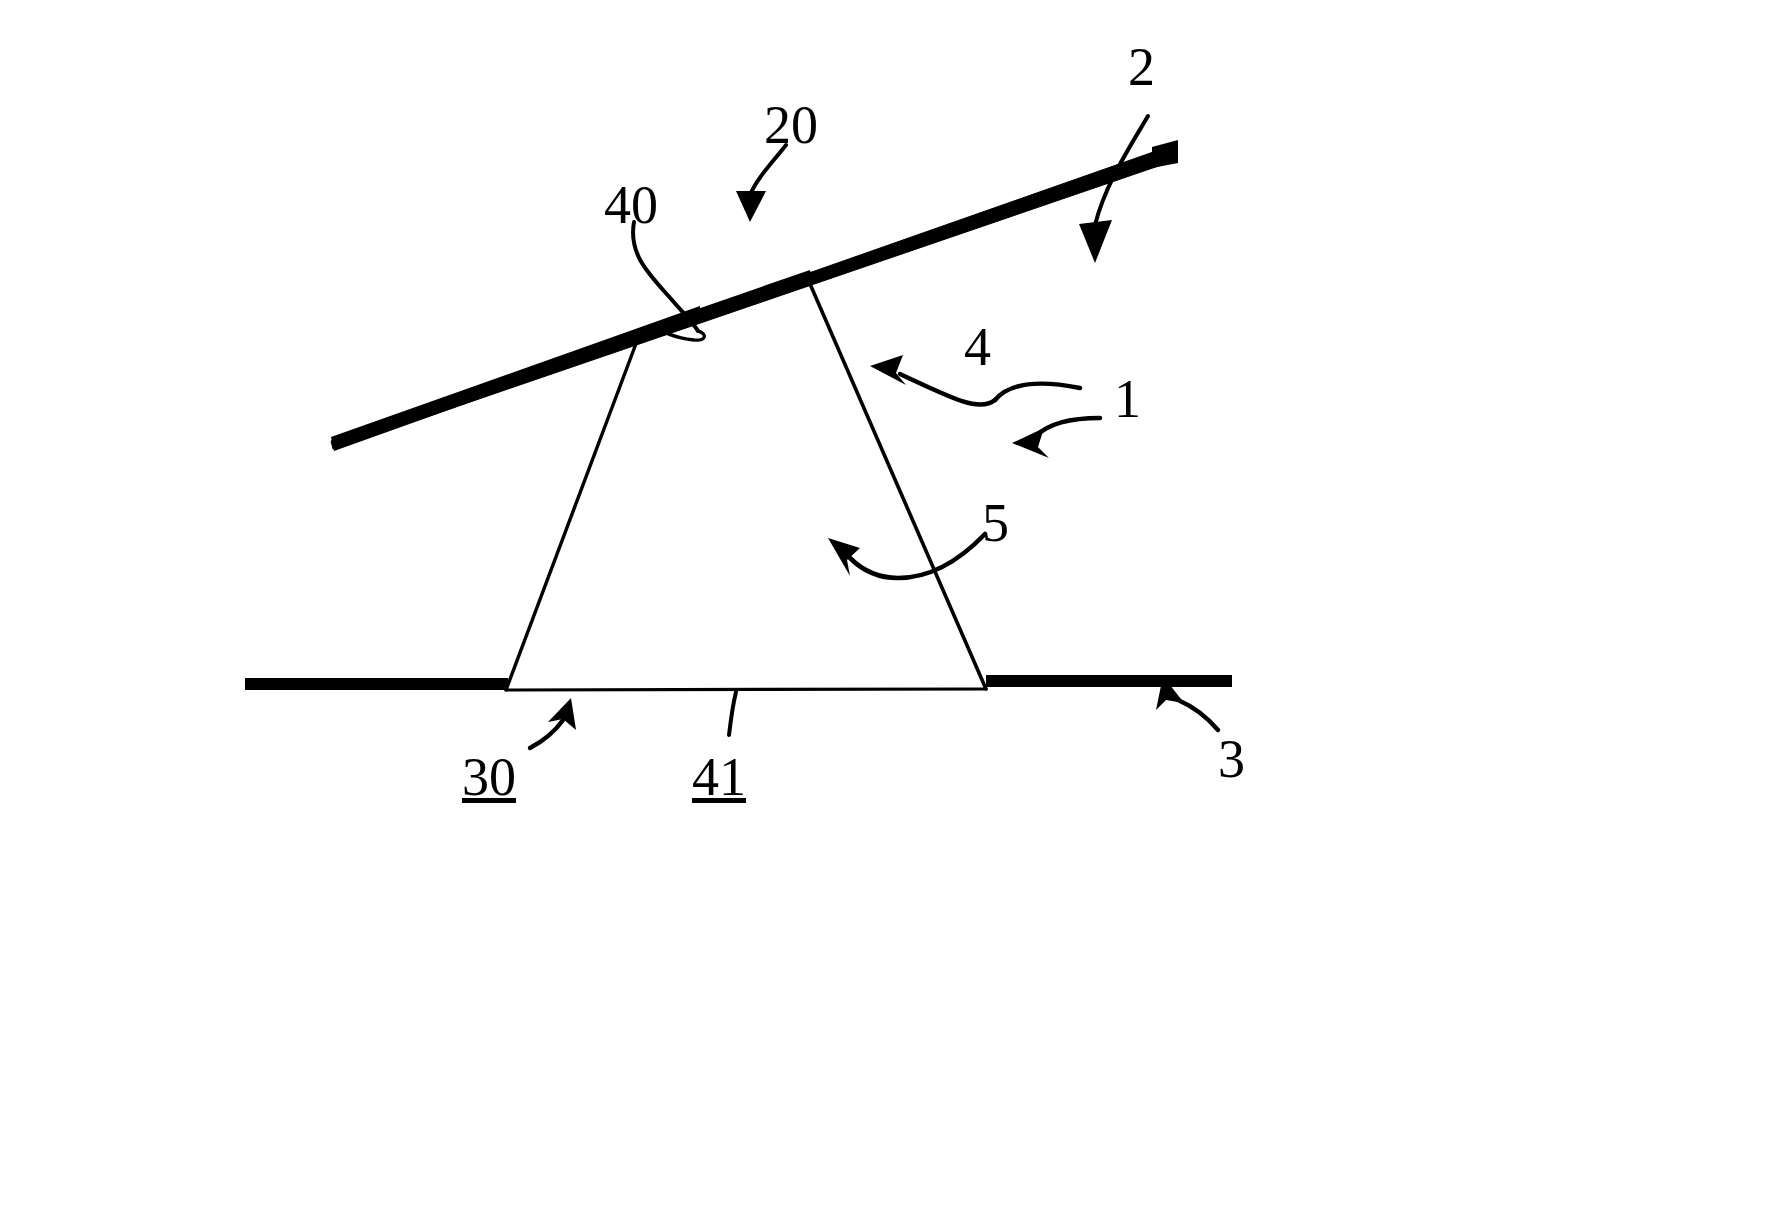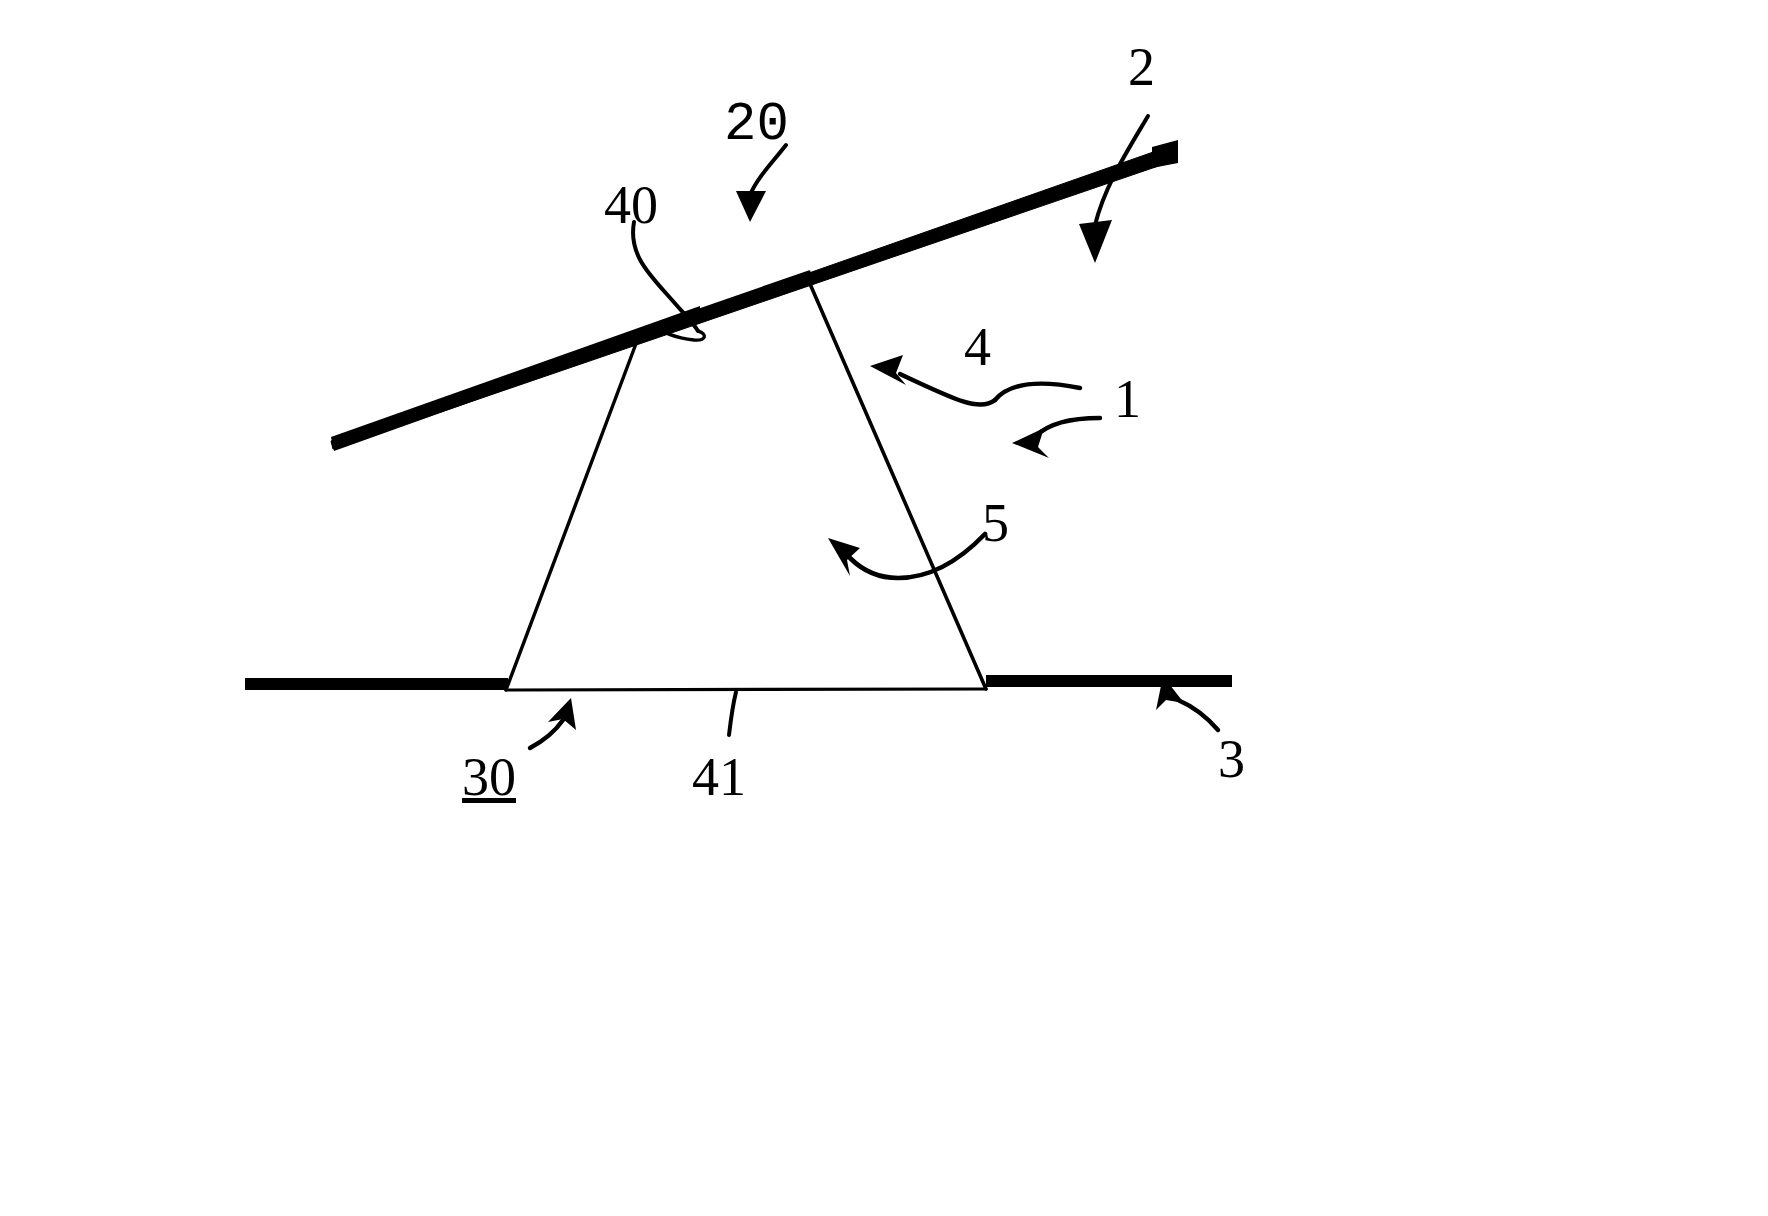--- a/index.html
+++ b/index.html
@@ -111,29 +111,29 @@
     </g>
 
     <g>
       <path d="M 729 735 C 731 718, 733 704, 736 692" stroke="#000" stroke-width="4" fill="none" stroke-linecap="round"></path>
     </g>
 
   </svg>
 
   <div class="ref-num" style="left:1128px;top:40px;">2</div>
 
-  <div class="ref-num" style="left:724px;top:98px;font-family:Liberation Mono, monospace;">20</div>
+  <div class="ref-num" style="left:764px;top:98px;">20</div>
 
   <div class="ref-num" style="left:604px;top:178px;text-align:center;">40</div>
 
   <div class="ref-num" style="left:964px;top:320px;">4</div>
 
   <div class="ref-num" style="left:1114px;top:372px;">1</div>
 
   <div class="ref-num" style="left:982px;top:496px;">5</div>
 
   <div class="ref-num" style="left:1218px;top:732px;">3</div>
 
   <div class="ref-num" style="left:462px;top:750px;text-decoration:underline;">30</div>
 
-  <div class="ref-num" style="left:692px;top:750px;">41</div>
+  <div class="ref-num" style="left:692px;top:750px;text-decoration:underline;">41</div>
 
 </div>
 
 </body></html>

